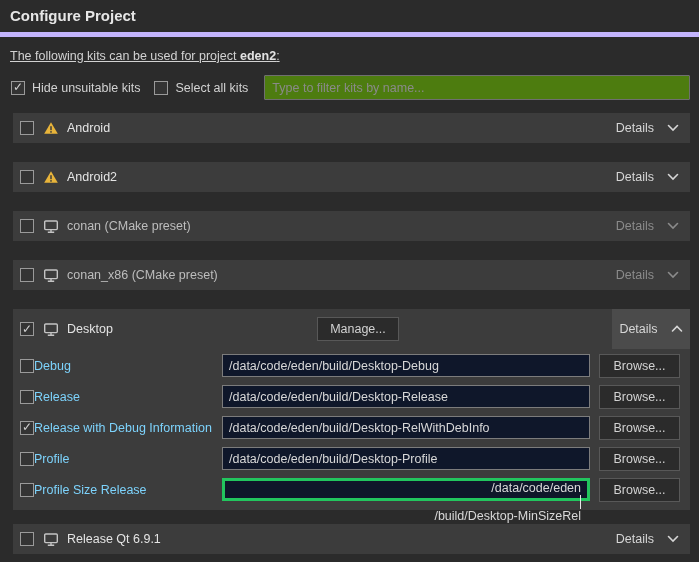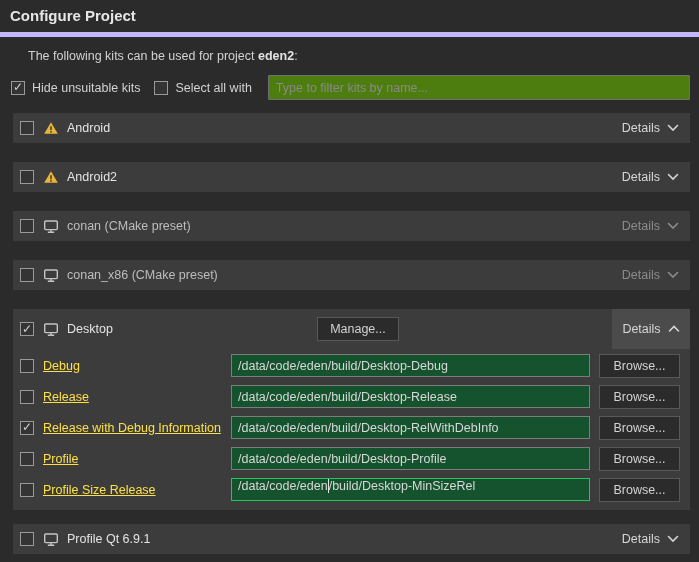--- a/index.html
+++ b/index.html
@@ -6,21 +6,21 @@
   html,body { margin:0; padding:0; }
   body {
     width:699px; height:562px; overflow:hidden;
     background:#2b2b2b; color:#d2d2d2;
     font-family:"Liberation Sans", sans-serif; font-size:12.5px;
   }
   
   .page-header { padding:7px 10px 8px 10px; border-bottom:5px solid #c4b5fd; }
   .page-title { font-size:15px; font-weight:bold; color:#e6e6e6; }
   
-  .intro { margin:12px 10px 0 28px; color:#d2d2d2; }
+  .intro { margin:12px 10px 0 10px; color:#d2d2d2;text-decoration:underline; }
   .intro b { color:#e2e2e2; }
   
   .toolbar { display:flex; align-items:center; margin:12px 9px 0 11px; }
   .cb-group { display:flex; align-items:center; gap:7px; cursor:default; }
   .cb-group + .cb-group { margin-left:14px; }
   .cb {
     width:14px; height:14px; flex:none;
     border:1px solid #9a9a9a; background:#343434;
     display:inline-flex; align-items:center; justify-content:center;
   }
@@ -35,48 +35,48 @@
   
   .kits { margin-top:13px; }
   .kit-widget { margin:0 9px 19px 13px; background:#3c3c3c; }
   .kit-widget.expanded { margin-bottom:14px; }
   .kit-header { height:30px; display:flex; align-items:center; padding-left:7px; }
   .kit-widget.expanded .kit-header { height:40px; }
   .kit-icon { margin-left:9px; display:inline-flex; flex:none; }
   .kit-name { font-weight:normal; font-size:12.5px; color:#e4e4e4; margin-left:8px; white-space:nowrap; }
   .kit-name.dim { color:#bdbdbd; }
   .details-btn {
-    margin-left:auto; height:100%; display:flex; align-items:center; gap:7px;
+    margin-left:auto; height:100%; display:flex; align-items:center; gap:13px;
     padding:0 11px; color:#d6d6d6; cursor:pointer;text-align:right;
   }
   .details-btn.dim { color:#8b8b8b; }
   .details-btn.toggled { background:#4b4b4b; width:78px; justify-content:center; padding:0; }
   .chev { display:inline-flex; }
   
   .push-btn {
     height:24px; padding:0 12px;
     background:#2b2b2b; border:1px solid #585858; border-radius:0;
     color:#d2d2d2; font-family:"Liberation Sans", sans-serif; font-size:12.5px;
     display:inline-flex; align-items:center; justify-content:center; cursor:pointer;
     white-space:nowrap;
   }
   .manage-btn { margin-right:9px; }
   
   .config-rows { padding:1px 10px 5px 7px; }
   .config-row { display:flex; align-items:center; height:31px; }
-  .config-label { margin-left:9px; width:188px; flex:none; color:#fde047; white-space:nowrap;text-decoration:underline; }
+  .config-label { width:188px; flex:none; color:#7dd3fc; white-space:nowrap; }
   .path-input {
     flex:1; height:23px; min-width:0;
-    background:#14532d; border:1px solid #7c7c7c;
+    background:#0f172a; border:1px solid #7c7c7c;
     color:#d8d8d8; padding:0 6px; font-family:"Liberation Sans", sans-serif; font-size:12.5px;
     outline:none;
   }
   .path-input.focused {
-    border:1px solid #22c55e;
-    display:flex; align-items:flex-start;
+    border:3px solid #22c55e;
+    display:flex; align-items:flex-end;flex-direction:column;
   }
   .text-cursor { display:inline-block; width:1px; height:14px; background:#e6e6e6; flex:none; }
   .browse-btn { width:81px; flex:none; margin-left:9px; }
 </style>
 </head>
 <body>
 
 <svg width="0" height="0" style="position:absolute">
   <defs>
     <g id="icon-warning">
@@ -103,21 +103,21 @@
 
 <div class="intro"><span>The following kits can be used for project </span><b>eden2</b><span>:</span></div>
 
 <div class="toolbar">
   <span class="cb-group">
     <span class="cb checked"></span>
     <span>Hide unsuitable kits</span>
   </span>
   <span class="cb-group">
     <span class="cb"></span>
-    <span>Select all with</span>
+    <span>Select all kits</span>
   </span>
   <input class="filter-input" type="text" placeholder="Type to filter kits by name..." style="">
 </div>
 
 <div class="kits">
 
   <div class="kit-widget">
     <div class="kit-header">
       <span class="cb"></span>
       <span class="kit-icon">
@@ -262,21 +262,21 @@
   </div>
 
   <div class="kit-widget">
     <div class="kit-header">
       <span class="cb"></span>
       <span class="kit-icon">
           <svg width="16" height="15" viewBox="0 0 16 15">
             <use href="#icon-desktop"></use>
           </svg>
         </span>
-      <span class="kit-name">Profile Qt 6.9.1</span>
+      <span class="kit-name">Release Qt 6.9.1</span>
       <span class="details-btn">
         <span>Details</span>
         <span class="chev">
             <svg width="12" height="8" viewBox="0 0 12 8">
               <use href="#icon-chevron-down"></use>
             </svg>
           </span>
       </span>
     </div>
   </div>

